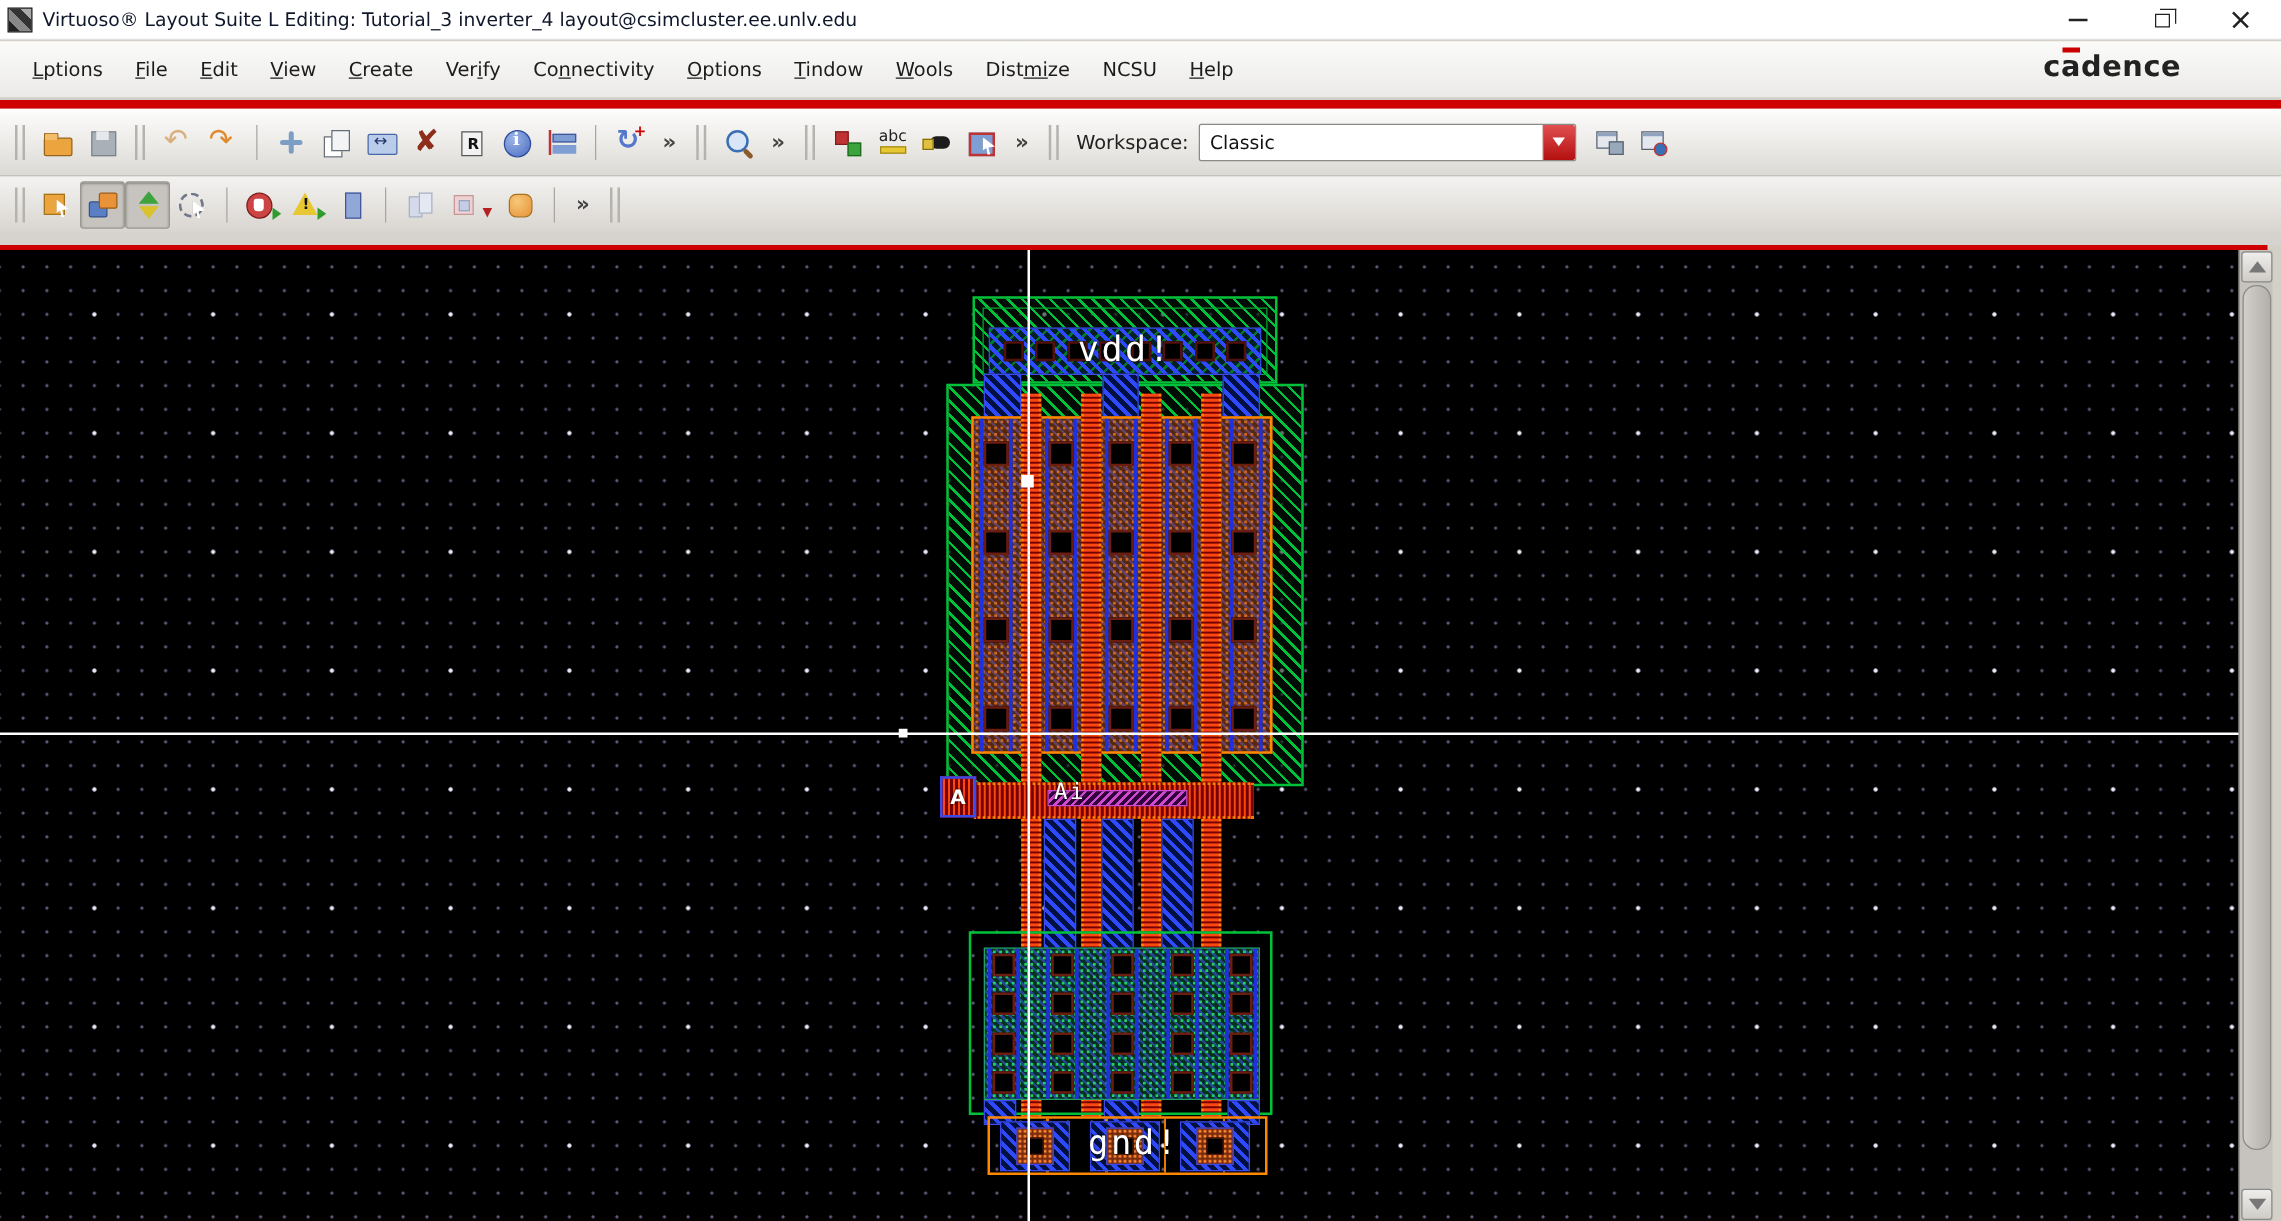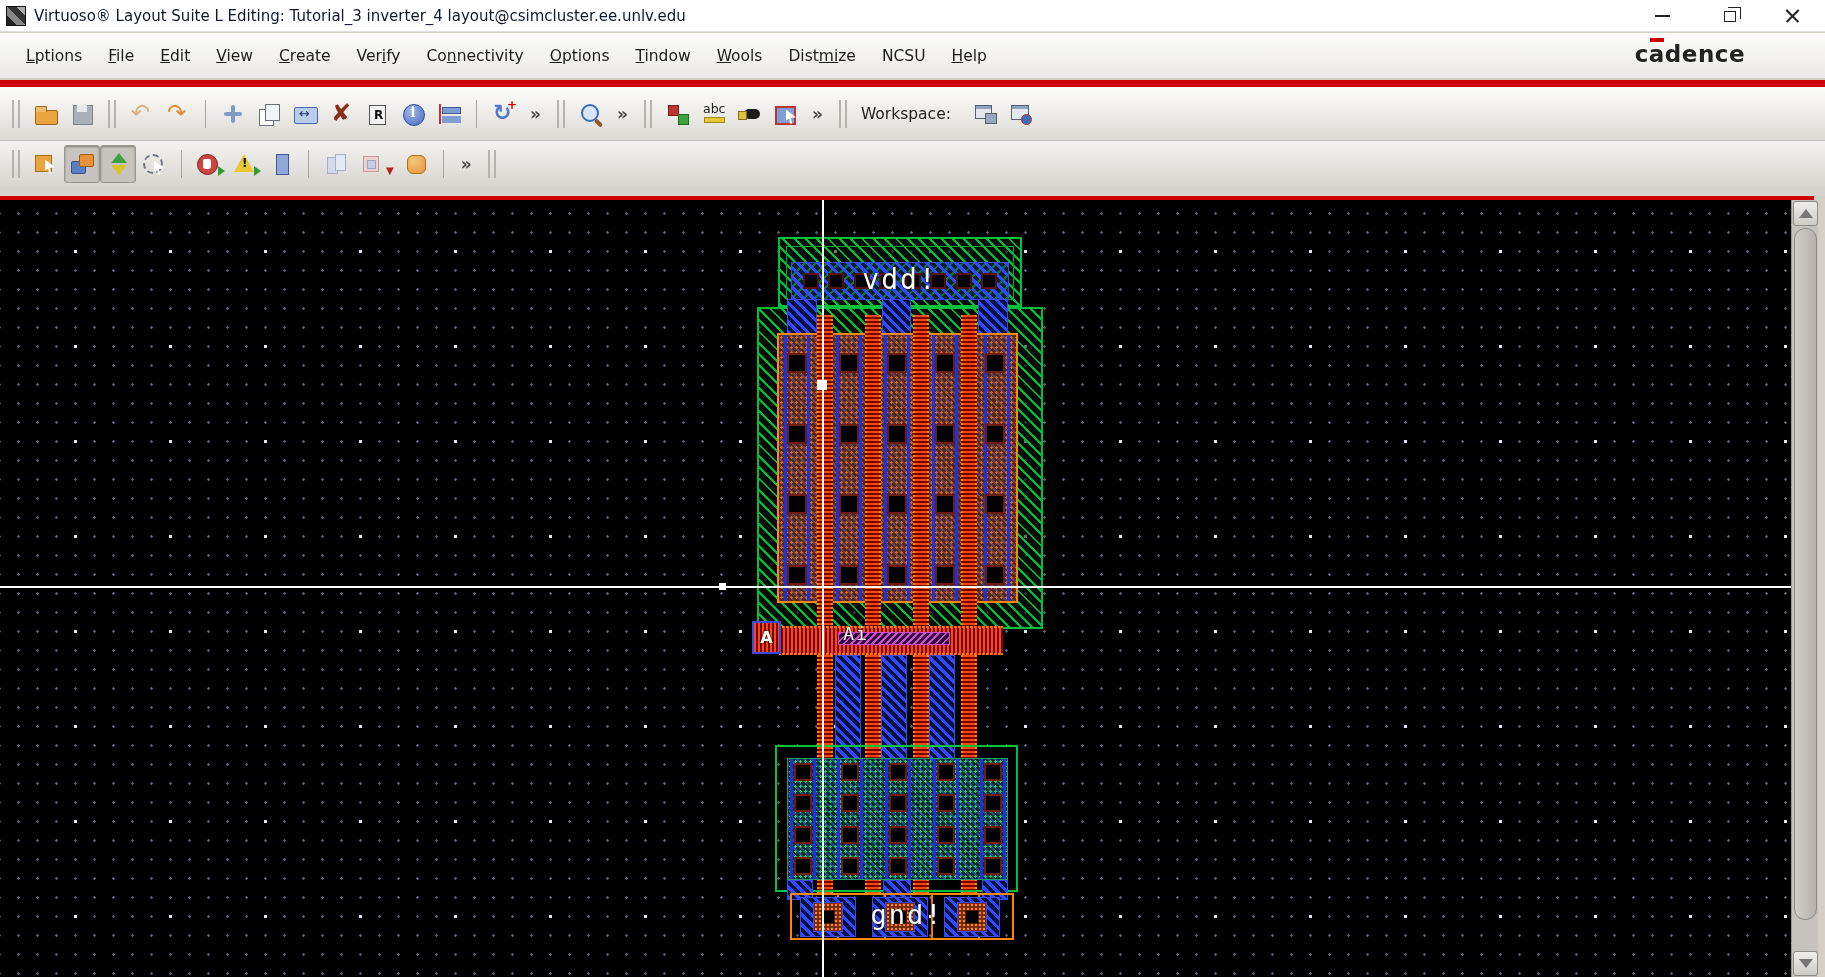--- a/index.html
+++ b/index.html
@@ -282,20 +282,24 @@
     </span>
   <span class="tbtn">
       <span class="i i-pin"></span>
     </span>
   <span class="tbtn">
       <span class="i i-selrect"></span>
     </span>
   <span class="more">»</span>
   <span class="grip"></span>
   <span class="ws-label">Workspace:</span>
+  <span class="ws-box">
+    <span class="ws-value">Classic</span>
+    <span class="ws-btn"></span>
+  </span>
   <span class="tbtn" style="margin-left:8px">
       <span class="i i-winstack"></span>
     </span>
   <span class="tbtn">
       <span class="i i-wineye"></span>
     </span>
 </div>
 
 <div class="toolrow2">
   <span class="grip"></span>

